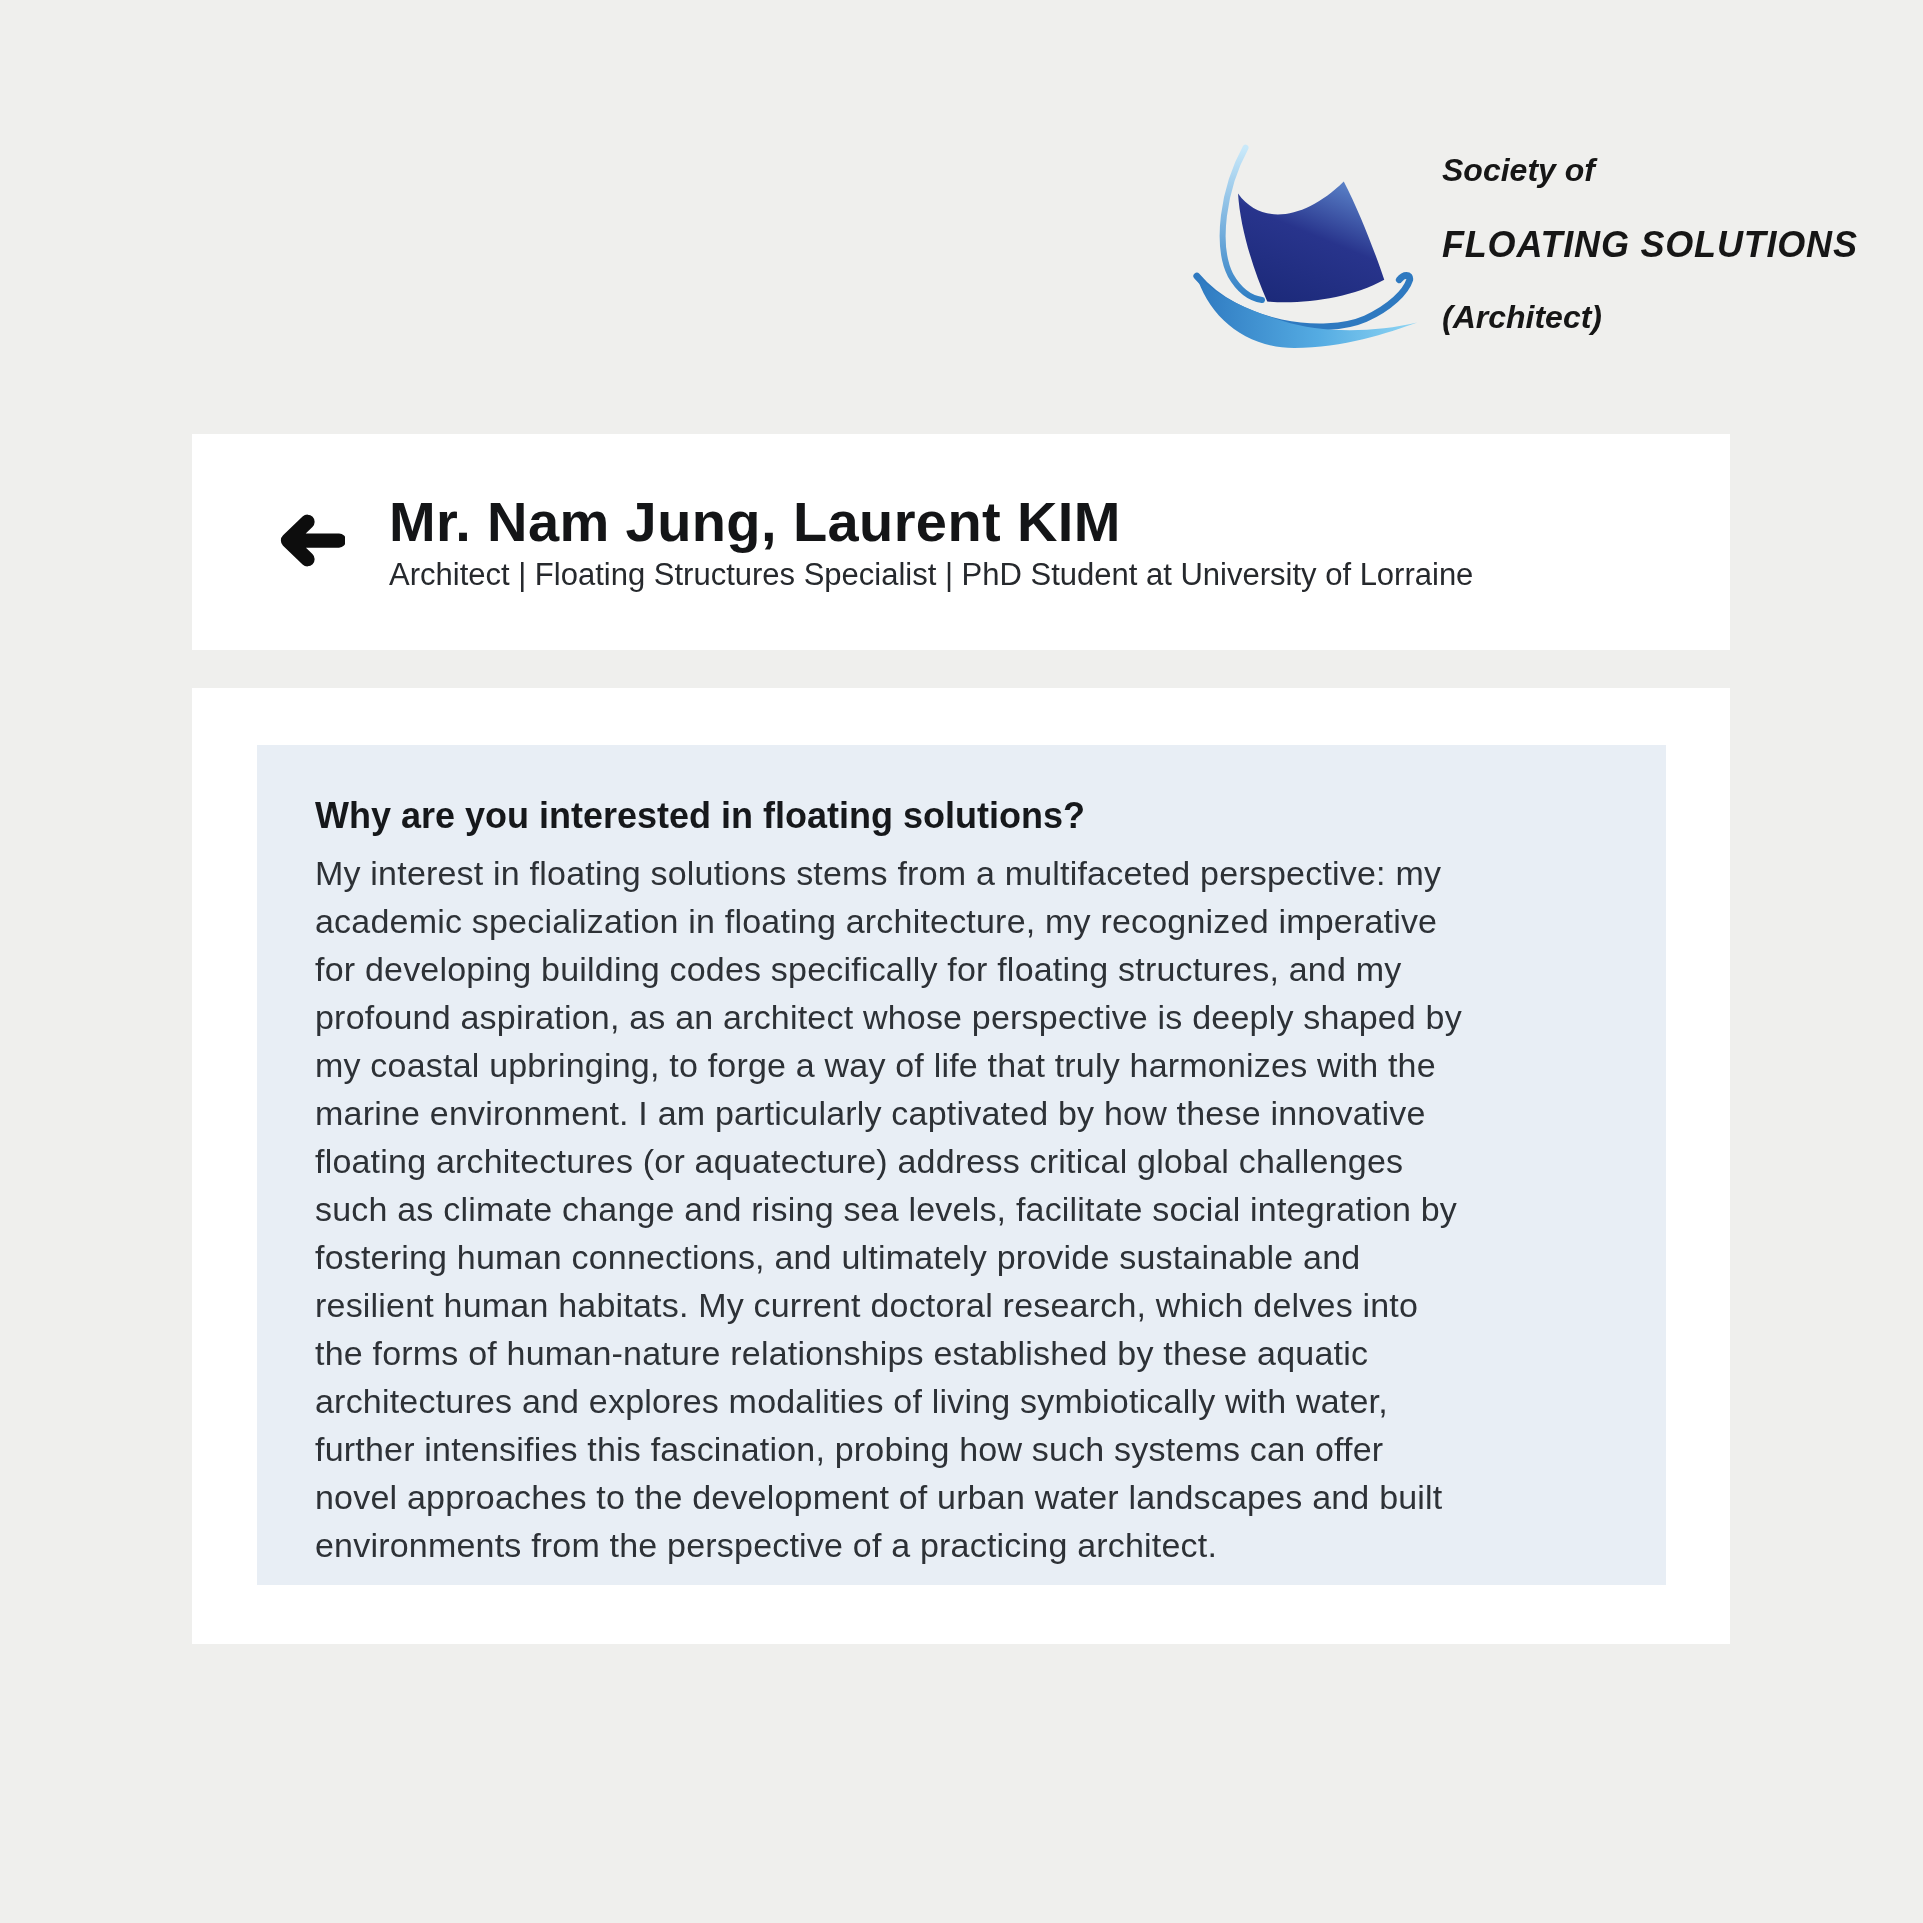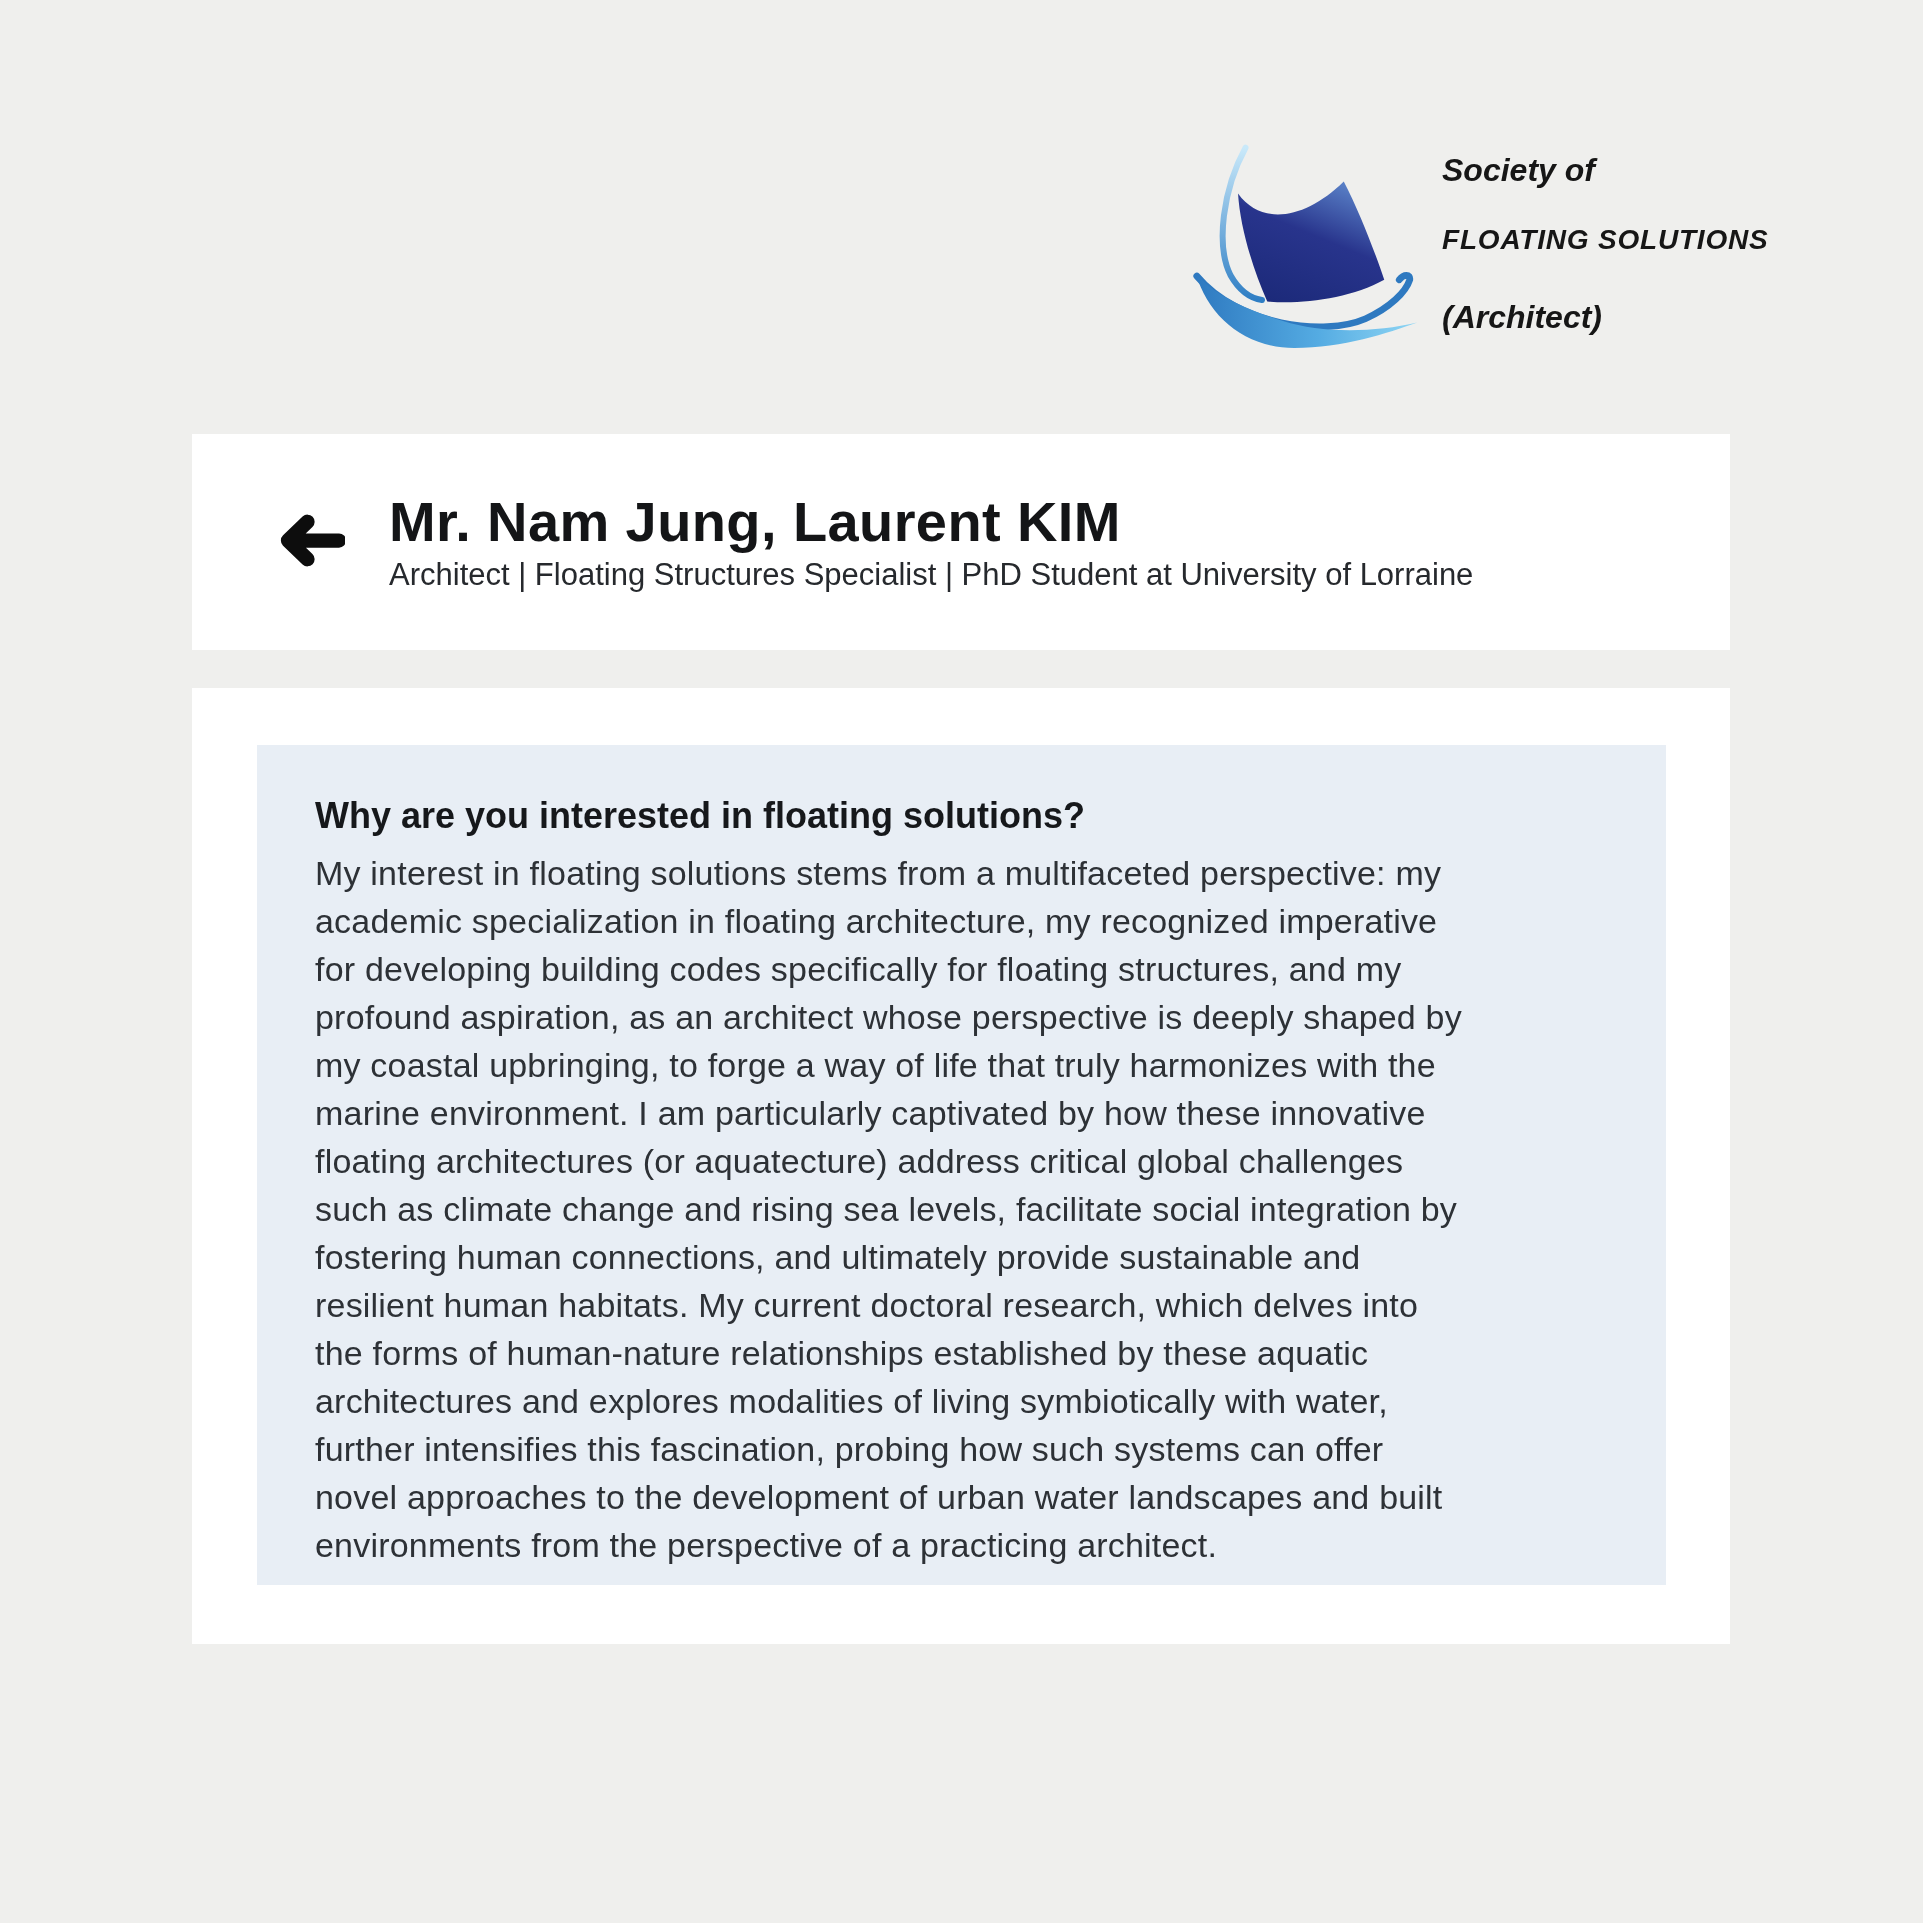--- a/index.html
+++ b/index.html
@@ -14,21 +14,21 @@
 
   
   .logo { position:absolute; left:1193px; top:144px; width:646px; height:218px; }
   .logo-icon { position:absolute; left:0; top:0; width:228px; height:213px; }
   .logo-text-line {
     position:absolute; left:249px;
     font-weight:bold; font-style:italic; color:#161616;
     white-space:nowrap; line-height:1.1;
   }
   .logo-line1 { top:9px;  font-size:32px; }
-  .logo-line2 { top:81px; font-size:28px; letter-spacing:0.8px; }
+  .logo-line2 { top:81px; font-size:36px; letter-spacing:0.8px; }
   .logo-line3 { top:156px; font-size:32px; }
 
   
   .card { position:absolute; background:#ffffff; }
   .card-header { left:192px; top:434px; width:1538px; height:216px; }
   .back-arrow { position:absolute; left:78px; top:78px; width:75px; height:57px; cursor:pointer; }
   .profile-title {
     position:absolute; left:197px; top:491px;
     font-size:56px; font-weight:bold; color:#141517;
     line-height:60px; white-space:nowrap; letter-spacing:0.4px;

